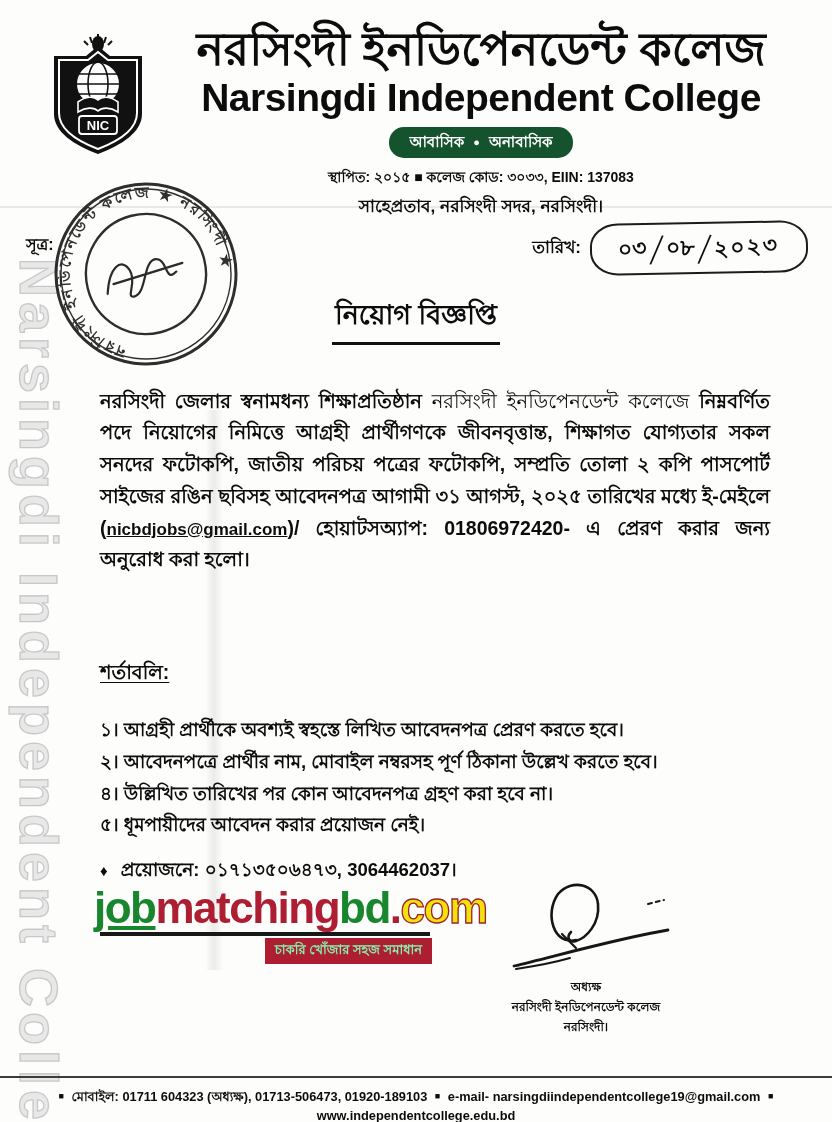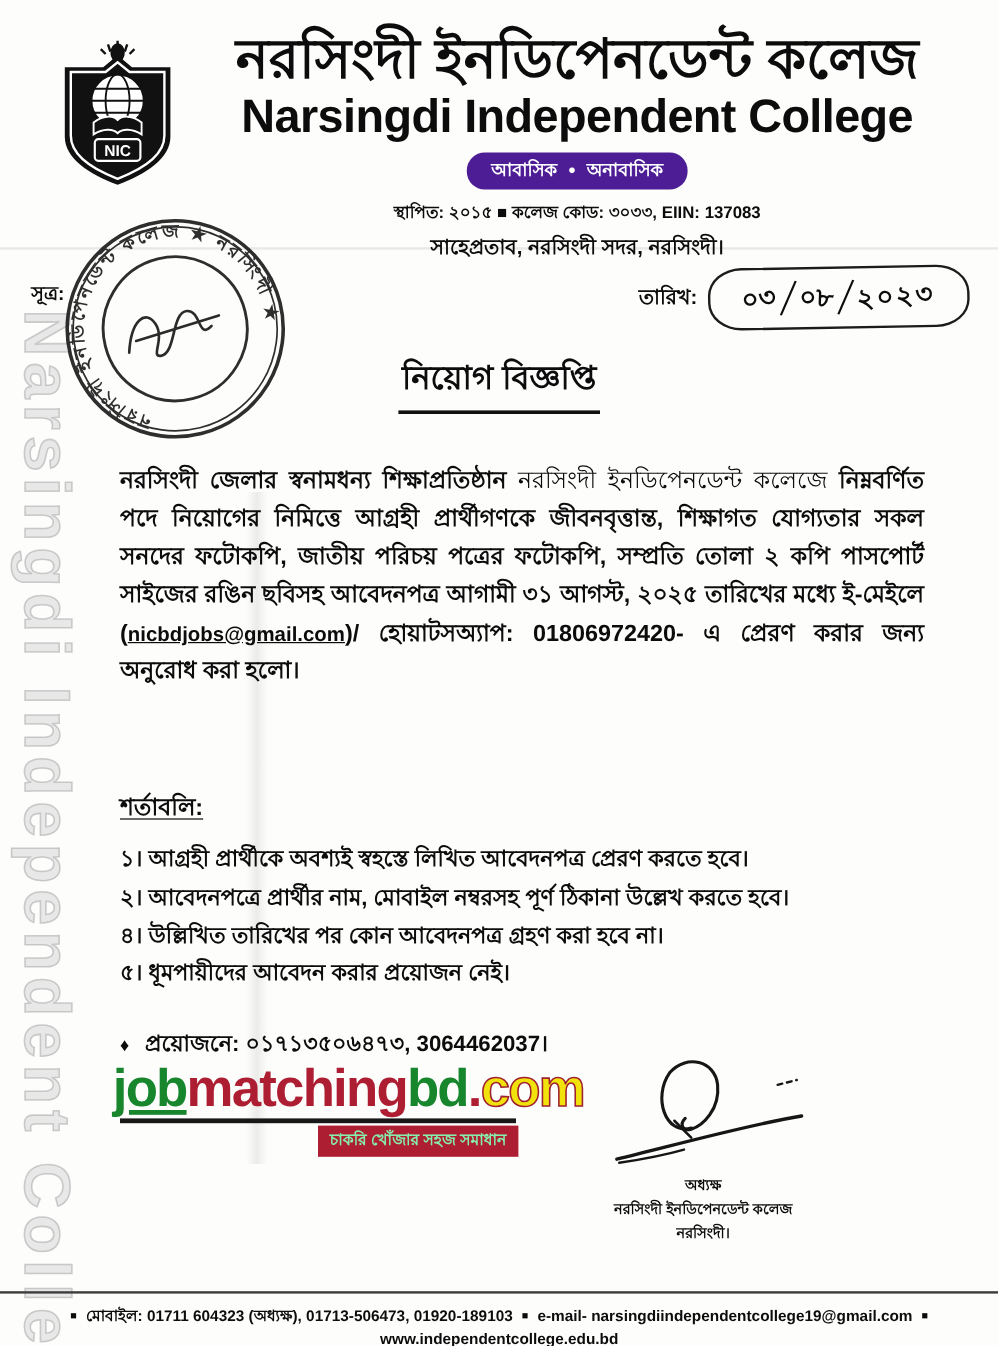--- a/index.html
+++ b/index.html
@@ -21,21 +21,21 @@
     position:absolute;left:205px;top:410px;width:18px;height:560px;z-index:0;
     background:linear-gradient(90deg,rgba(0,0,0,0) 0%,rgba(0,0,0,0.07) 50%,rgba(0,0,0,0) 100%);
   }
   .scan-line{position:absolute;left:0;right:0;top:206px;height:2px;background:rgba(120,120,120,0.15);}
   
   .logo{position:absolute;left:46px;top:32px;z-index:2;}
   .head-text{position:absolute;left:140px;right:10px;top:24px;text-align:center;z-index:1;}
   .title-bn{font-size:46px;font-weight:800;line-height:1.12;letter-spacing:0;}
   .title-en{font-size:39px;font-weight:800;line-height:1.05;margin-top:2px;letter-spacing:-0.5px;}
   .badge{
-    display:inline-flex;align-items:center;gap:9px;background:#4c1d95;color:#fff;
+    display:inline-flex;align-items:center;gap:9px;background:#14532d;color:#fff;
     border-radius:15px;padding:3px 20px;font-size:15px;font-weight:700;margin-top:9px;
   }
   .badge .dot{font-size:11px;line-height:1;}
   .est-line{font-size:14px;font-weight:700;margin-top:8px;}
   .addr-line{font-size:17px;font-weight:700;margin-top:3px;}
   
   .ref-label{position:absolute;left:26px;top:232px;font-size:16px;font-weight:700;z-index:1;}
   .stamp{position:absolute;left:52px;top:180px;z-index:2;transform:rotate(-14deg);opacity:.92;}
   .date-wrap{position:absolute;right:24px;top:222px;display:flex;align-items:center;gap:9px;z-index:1;}
   .date-label{font-size:17px;font-weight:700;}
@@ -62,21 +62,21 @@
   .notice-body .light{font-weight:400;}
   .notice-body .email{font-family:Liberation Sans, sans-serif;text-decoration:underline;font-size:17px;}
   
   .vacancy{position:absolute;left:104px;right:62px;top:548px;z-index:1;border-collapse:collapse;width:666px;}
   .vacancy th,.vacancy td{border:2.5px solid #111;text-align:center;font-weight:700;font-size:17.5px;}
   .vacancy th{padding:7px 4px;}
   .vacancy td{padding:9px 4px;line-height:1.3;}
   .col-serial{width:9%;}.col-post{width:31%;}.col-count{width:12%;}.col-qual{width:27%;}.col-salary{width:21%;}
   
   .conditions{position:absolute;left:100px;right:58px;top:658px;z-index:1;}
-  .cond-heading{font-size:19.5px;font-weight:800;text-decoration:underline;text-underline-offset:3px;margin:0 0 10px;}
+  .cond-heading{font-size:19.5px;font-weight:800;text-decoration:underline;text-underline-offset:3px;margin:0 0 24px;}
   .cond-item{font-size:18.5px;font-weight:700;line-height:1.72;}
   
   .contact-note{position:absolute;left:100px;top:856px;z-index:1;font-size:18.5px;font-weight:700;}
   .contact-note .diamond{font-size:15px;margin-right:8px;}
   
   .brand{position:absolute;left:94px;top:886px;width:338px;z-index:1;}
   .brand-text{font-size:44px;font-weight:800;letter-spacing:-1.5px;line-height:1;white-space:nowrap;}
   .brand-text .com{-webkit-text-stroke:1.3px #a02030;}
   .brand-underline{height:3.5px;background:#181818;margin:2px 2px 0 6px;}
   .brand-tagline{

